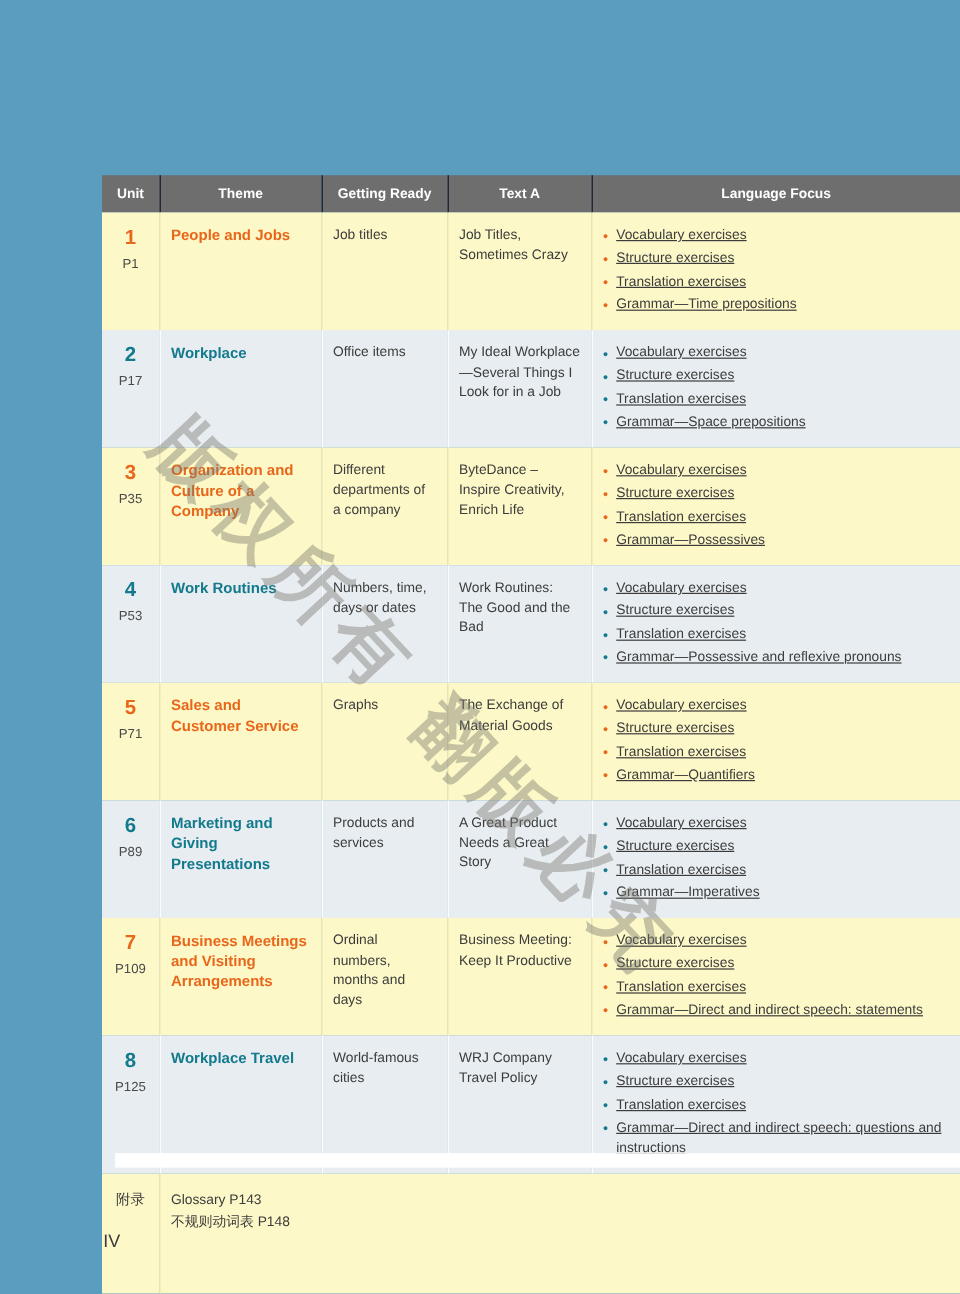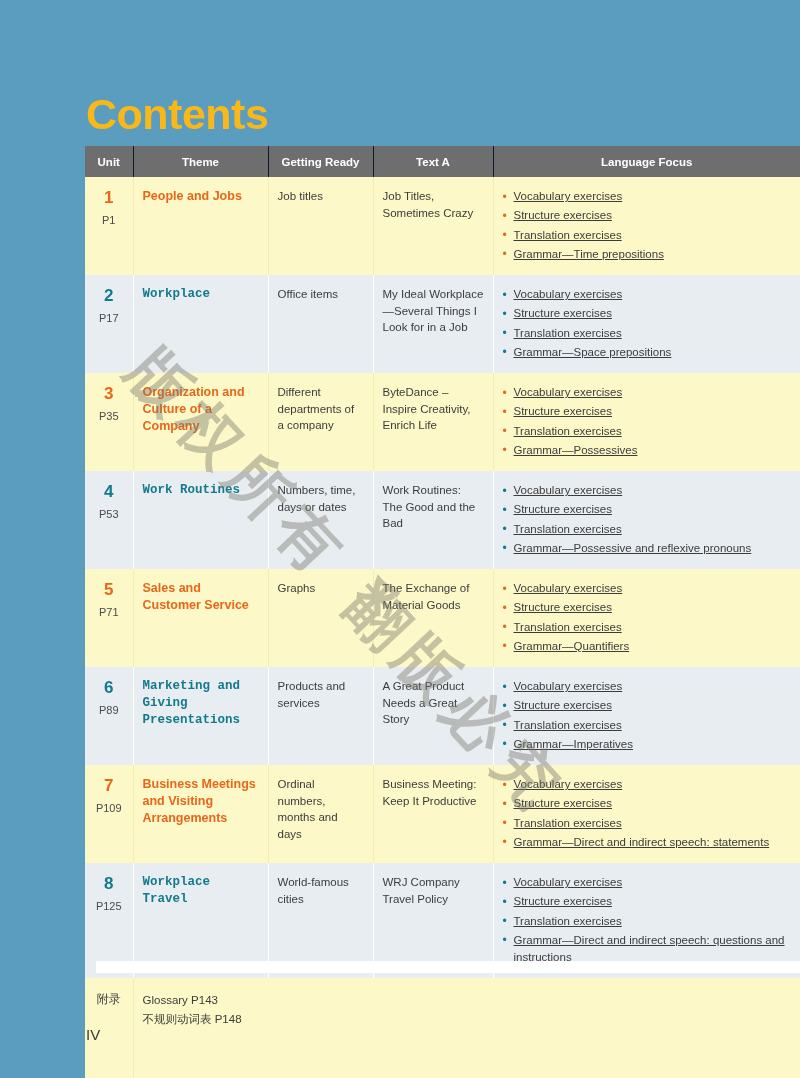--- a/index.html
+++ b/index.html
@@ -95,21 +95,21 @@
   tr.row-yellow .unit-num { color: #e8671a; }
   tr.row-blue   .unit-num { color: #127a8c; }
 
   
   td.theme-cell {
     font-size: 12.5px;
     font-weight: bold;
     line-height: 1.35;
   }
   tr.row-yellow .theme-cell { color: #e8671a; }
-  tr.row-blue   .theme-cell { color: #127a8c; font-family: Liberation Mono, monospace; }
+  tr.row-blue   .theme-cell { color: #127a8c; }
 
   
   ul.lf-list {
     list-style: none;
     margin: 0;
     padding: 0;
     text-decoration: underline;
   }
   ul.lf-list li {
     position: relative;
@@ -189,21 +189,20 @@
     transform: rotate(47deg);
     transform-origin: 0 0;
     letter-spacing: 10px;
   }
 </style>
 </head>
 <body>
 
 <div class="page">
 
-  <h1 class="page-title">Contents</h1>
 
   <table class="toc-table">
     <colgroup>
       <col class="c-unit">
         <col class="c-theme">
         <col class="c-getting">
         <col class="c-text">
         <col class="c-lang">
     </colgroup>
     <thead>

